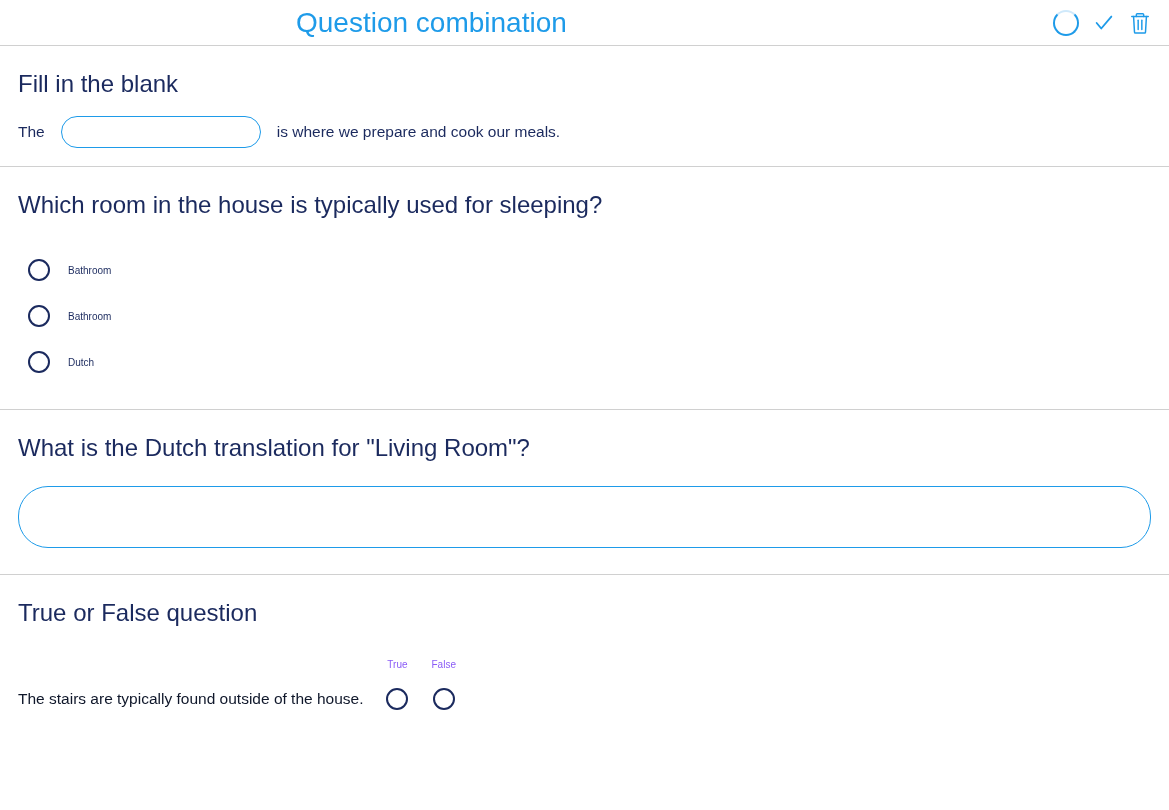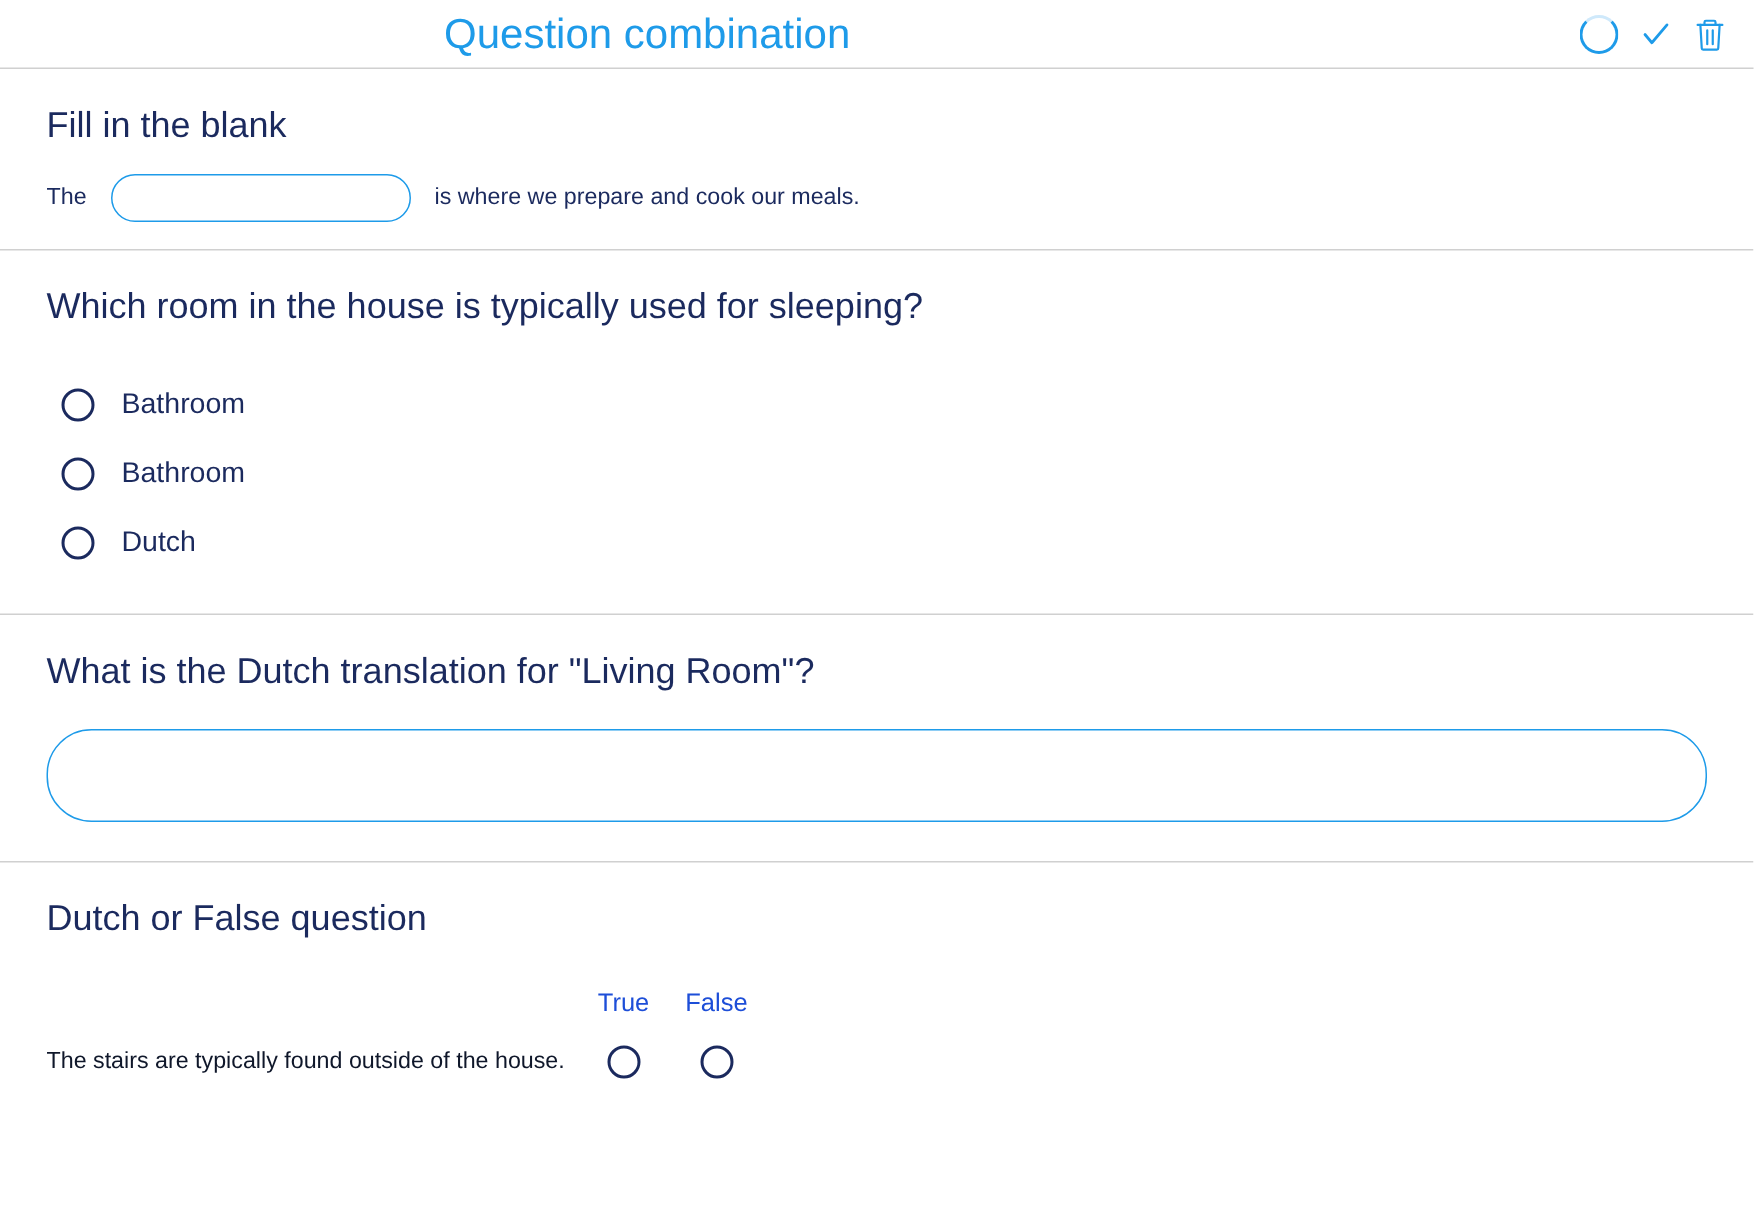--- a/index.html
+++ b/index.html
@@ -43,21 +43,21 @@
   .content {
     height: 764px;
     overflow-y: scroll;
   }
   .content::-webkit-scrollbar { width: 10px; }
   .content::-webkit-scrollbar-thumb { background: #b8b8b8; border-radius: 5px; }
   .content::-webkit-scrollbar-track { background: #f0f0f0; }
 
   .section {
     border-bottom: 1px solid #d0d0d0;
-    padding: 0 31px;
+    padding: 0 18px;
   }
   .sec-title {
     font-size: 24px;
     font-weight: 400;
     color: #1b2a5e;
     padding: 24px 0 18px 0;
   }
   
   .fib-row {
     display: flex;
@@ -89,21 +89,21 @@
     cursor: pointer;
   }
   .radio {
     width: 22px;
     height: 22px;
     border: 2.5px solid #1b2a5e;
     border-radius: 50%;
     flex-shrink: 0;
   }
   .mc-label {
-    font-size: 19px;
+    font-size: 10px;
     color: #1b2a5e;
   }
   
   .text-answer {
     width: 100%;
     height: 62px;
     border: 1px solid #1e9be9;
     border-radius: 30px;
     margin: 6px 0 26px 0;
     outline: none;
@@ -113,22 +113,22 @@
   }
   
   .tf-wrap {
     padding: 6px 0 30px 0;
   }
   .tf-table {
     border-collapse: collapse;
   }
   .tf-table th {
     font-weight: 400;
-    font-size: 17px;
-    color: #1d4ed8;
+    font-size: 10px;
+    color: #8b5cf6;
     padding: 8px 12px;
     text-align: right;
   }
   .tf-table td {
     padding: 10px 12px;
     font-size: 15.5px;
     color: #0f172a;
   }
   .tf-table td:first-child {
     padding-left: 0;
@@ -196,21 +196,21 @@
       </div>
     </div>
   </div>
 
   <div class="section">
     <div class="sec-title">What is the Dutch translation for "Living Room"?</div>
     <input class="text-answer" type="text" value="" style="">
   </div>
 
   <div class="section" style="border-bottom:none;">
-    <div class="sec-title">Dutch or False question</div>
+    <div class="sec-title">True or False question</div>
     <div class="tf-wrap">
       <table class="tf-table">
         <tbody>
             <tr>
           <th></th>
           <th>True</th>
           <th>False</th>
         </tr>
         <tr>
           <td>The stairs are typically found outside of the house.</td>

